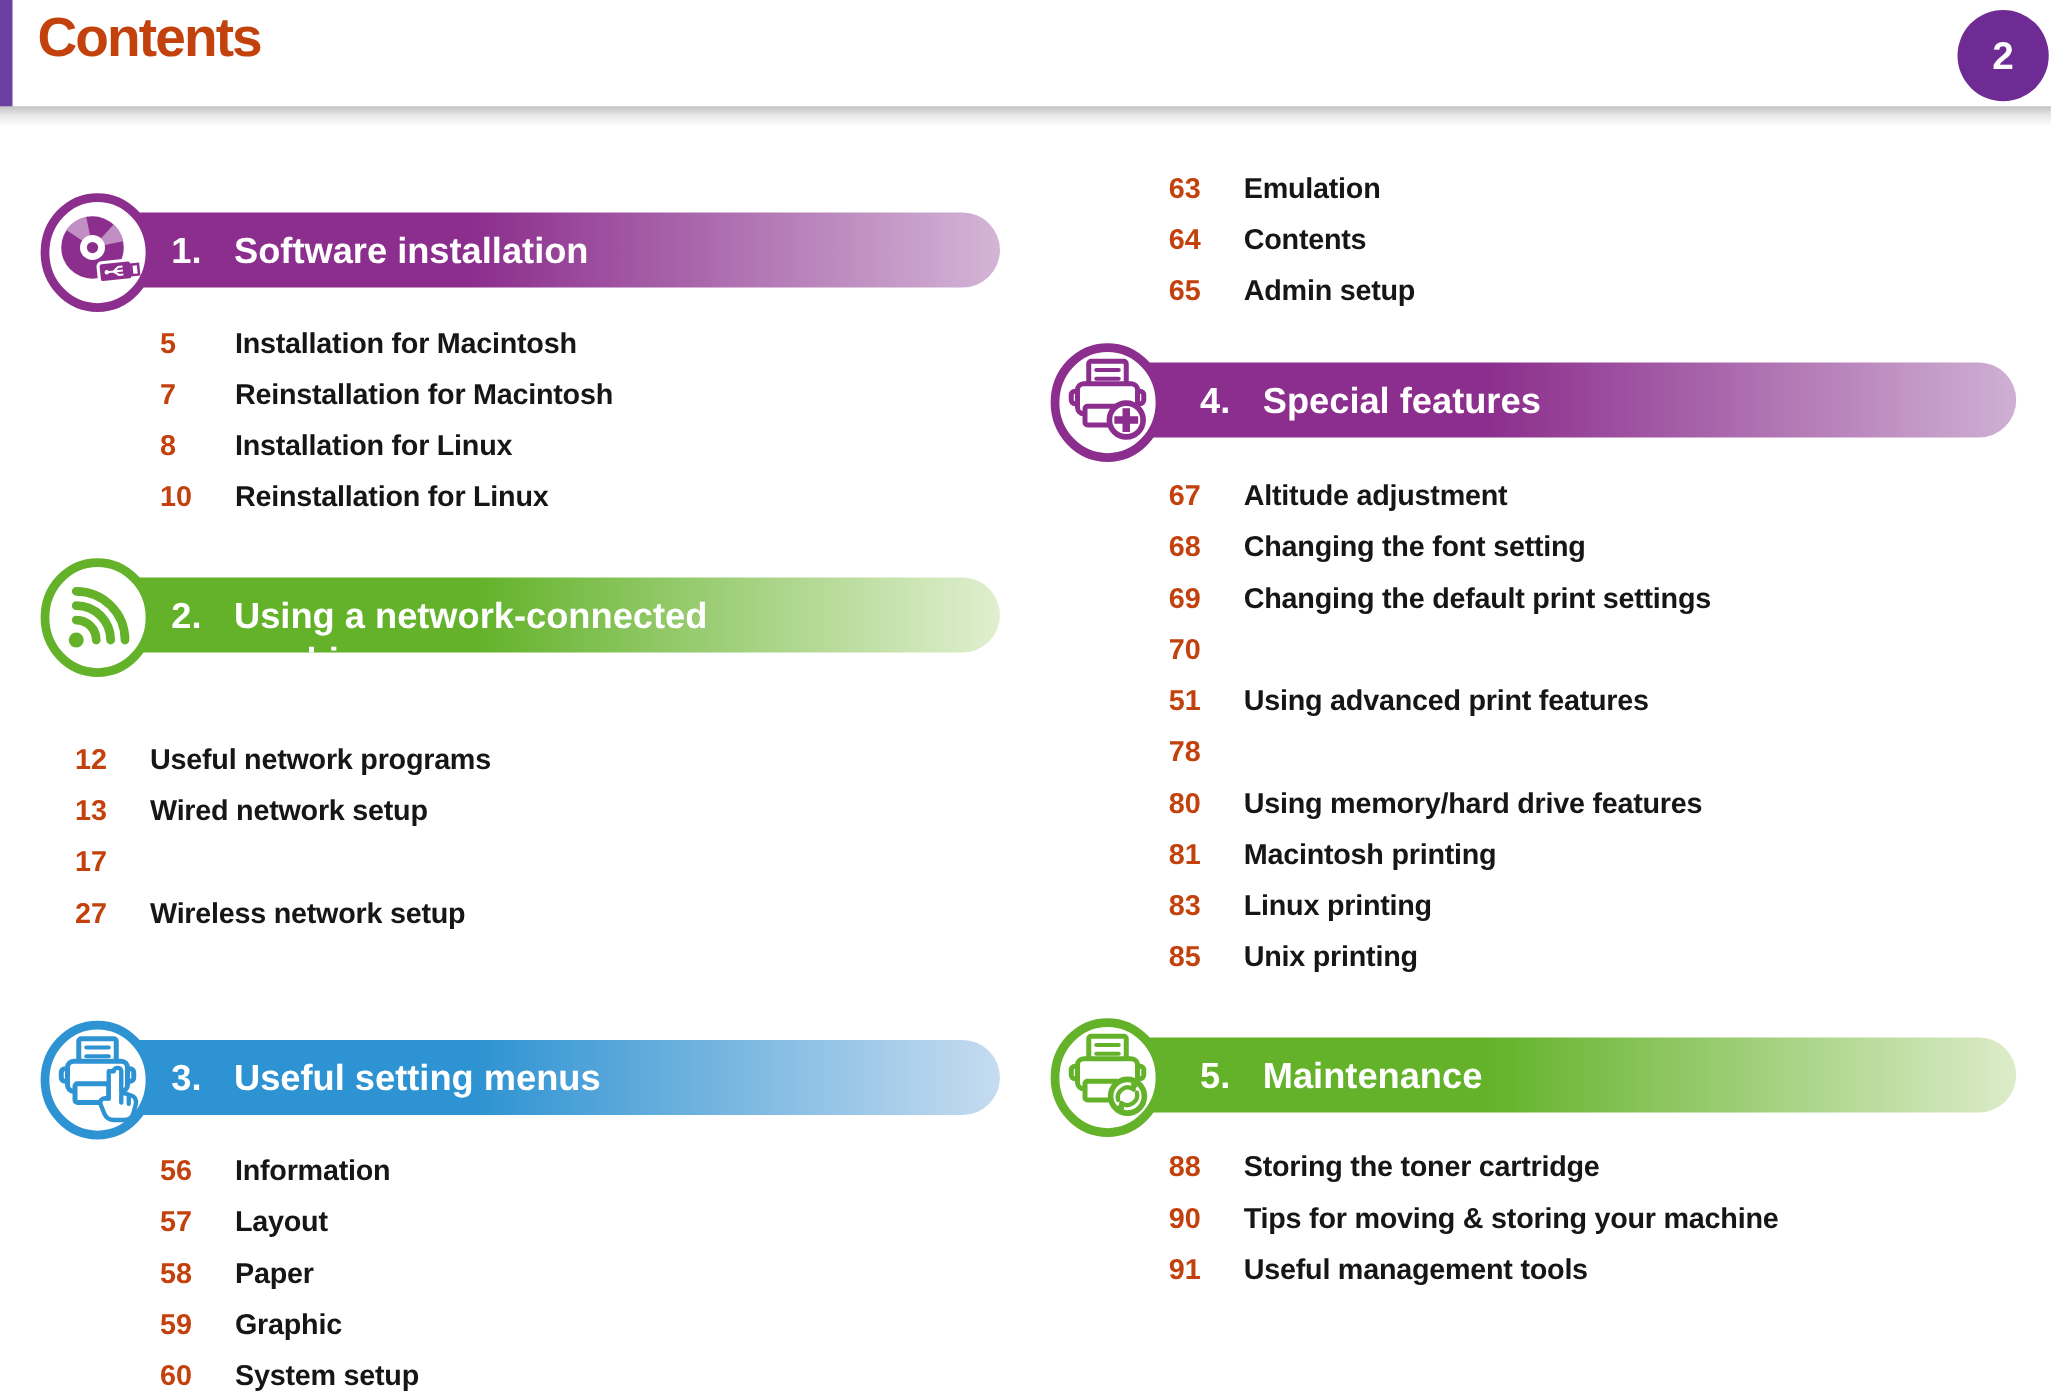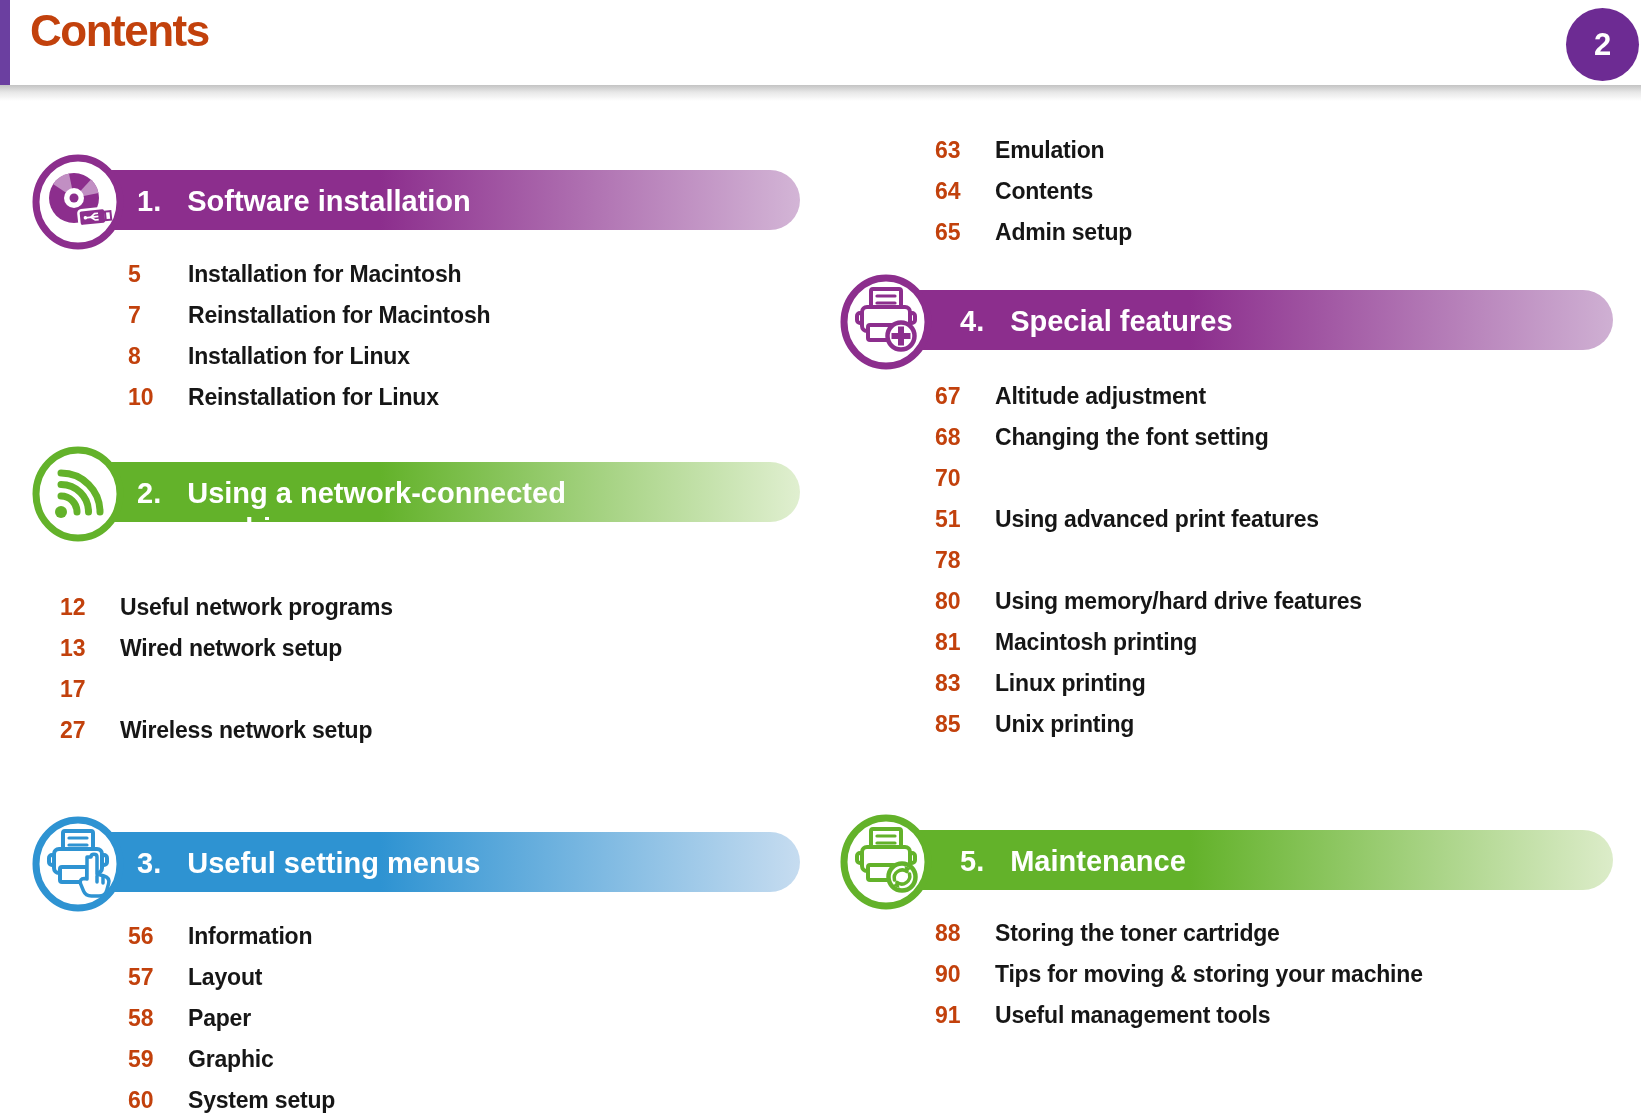--- a/index.html
+++ b/index.html
@@ -213,20 +213,24 @@
       <div class="toc-list" style="top: 376px; padding-left: 935px;">
         <div class="toc-row">
           <span class="row-num">67</span>
           <span class="row-label">Altitude adjustment</span>
         </div>
         <div class="toc-row">
           <span class="row-num">68</span>
           <span class="row-label">Changing the font setting</span>
         </div>
         <div class="toc-row">
+          <span class="row-num">69</span>
+          <span class="row-label">Changing the default print settings</span>
+        </div>
+        <div class="toc-row">
           <span class="row-num">70</span>
         </div>
         <div class="toc-row">
           <span class="row-num">51</span>
           <span class="row-label">Using advanced print features</span>
         </div>
         <div class="toc-row">
           <span class="row-num">78</span>
         </div>
         <div class="toc-row">

